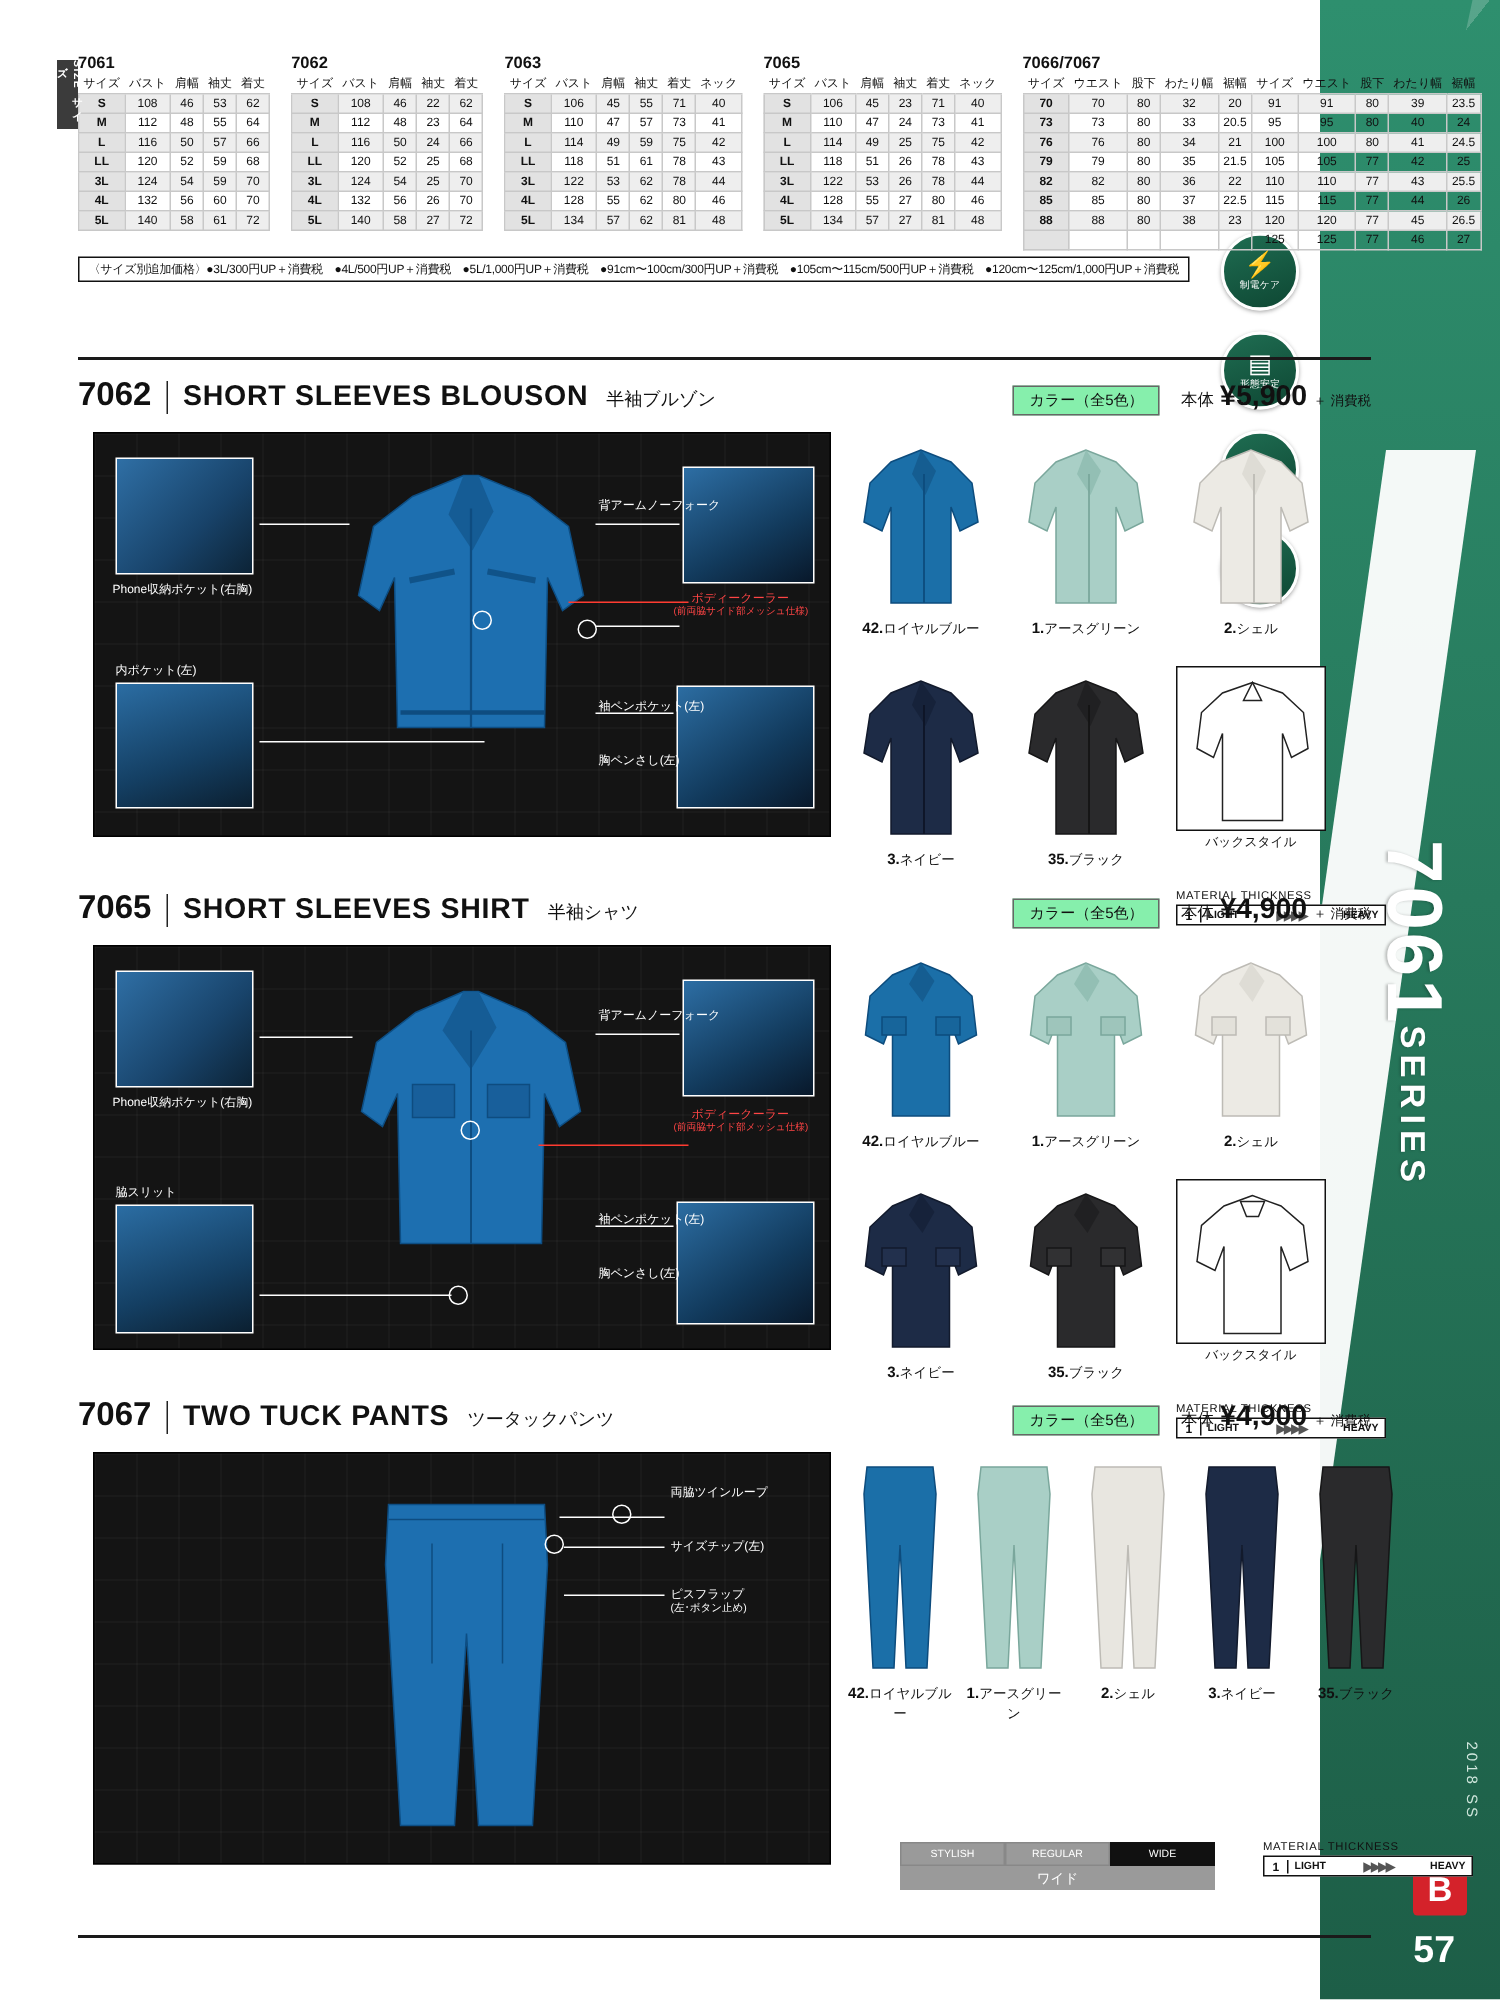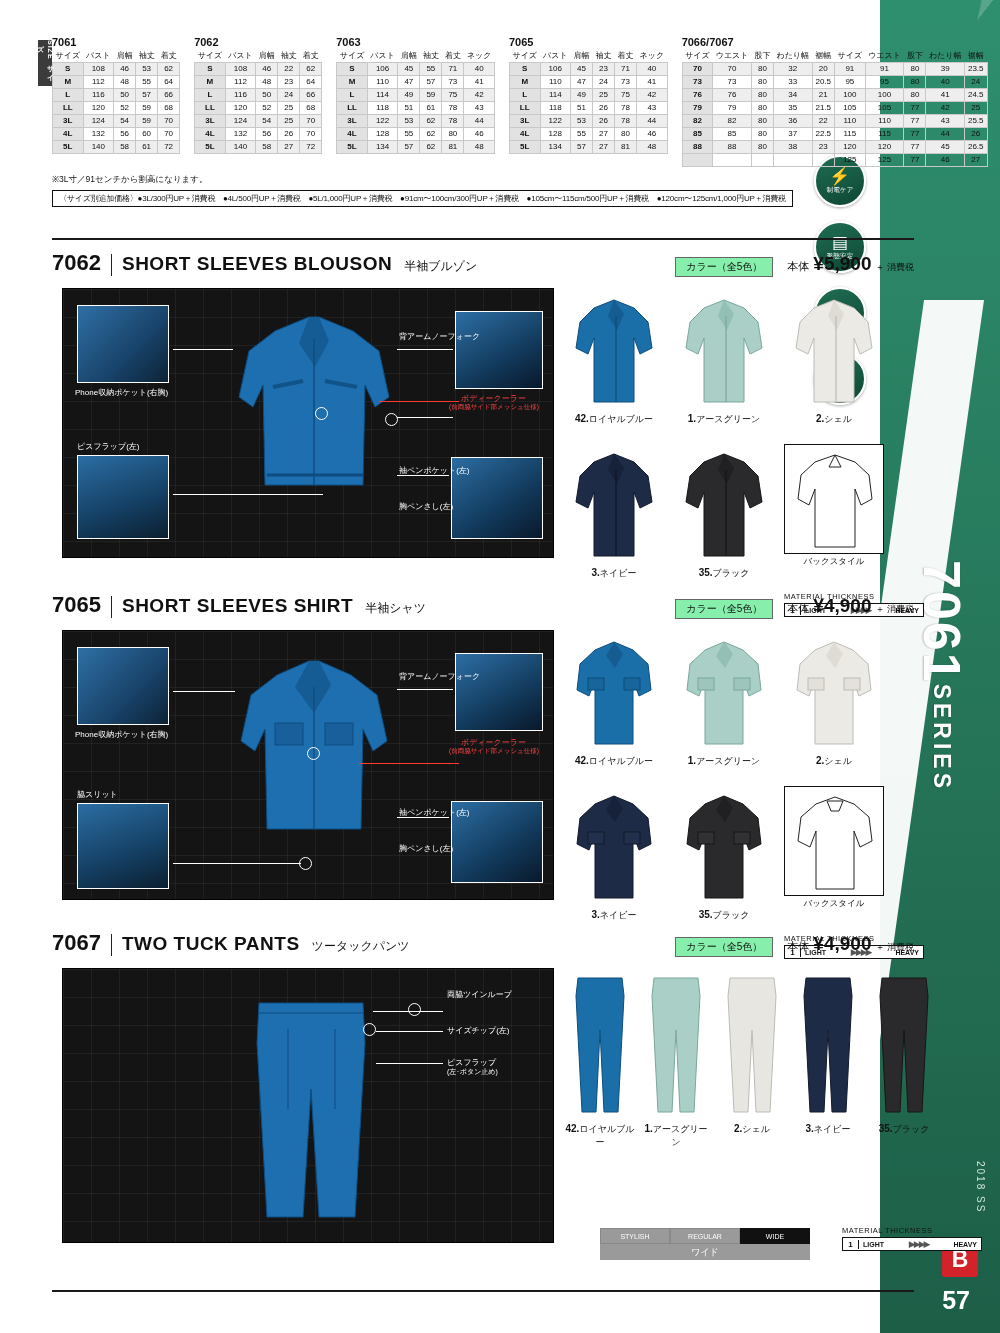--- a/index.html
+++ b/index.html
@@ -582,21 +582,20 @@
                 <td>125</td>
                 <td>77</td>
                 <td>46</td>
                 <td>27</td>
               </tr>
           </tbody>
         </table>
       </div>
 
     </div>
-    <div class="note">※3L寸／91センチから割高になります。</div>
     <div class="pricebar">〈サイズ別追加価格〉●3L/300円UP＋消費税　●4L/500円UP＋消費税　●5L/1,000円UP＋消費税　●91cm〜100cm/300円UP＋消費税　●105cm〜115cm/500円UP＋消費税　●120cm〜125cm/1,000円UP＋消費税</div>
   </div>
 
   <div style="position:absolute;left:52px;top:238px;width:862px;">
       <hr class="sep">
     </div>
 
   <div class="prod" style="top:250px;">
     <div class="phead">
       <span class="pcode">7062</span>
@@ -640,21 +639,21 @@
       <div class="dot" style="left:252px;top:118px;"></div>
       <div class="dot" style="left:322px;top:124px;"></div>
       <div class="line" style="left:110px;top:60px;width:60px;"></div>
       <div class="line" style="left:110px;top:205px;width:150px;"></div>
       <div class="line" style="left:334px;top:128px;width:56px;"></div>
       <div class="line" style="left:334px;top:60px;width:56px;"></div>
       <div class="rline" style="left:316px;top:112px;width:80px;"></div>
       <div class="line" style="left:334px;top:186px;width:52px;"></div>
 
       <div class="callout" style="left:12px;top:98px;">Phone収納ポケット(右胸)</div>
-      <div class="callout" style="left:14px;top:152px;">ピスフラップ(左)</div>
+      <div class="callout" style="left:14px;top:152px;">内ポケット(左)</div>
       <div class="callout" style="left:336px;top:42px;">背アームノーフォーク</div>
       <div class="callout red" style="left:398px;top:104px;">ボディークーラー</div>
       <div class="callout red" style="left:386px;top:114px;font-size:6.5px;">(前両脇サイド部メッシュ仕様)</div>
       <div class="callout" style="left:336px;top:176px;">袖ペンポケット(左)</div>
       <div class="callout" style="left:336px;top:212px;">胸ペンさし(左)</div>
     </div>
 
     <div class="colors" style="left:512px;top:40px;">
       <div class="cg">
         <div class="citem">

